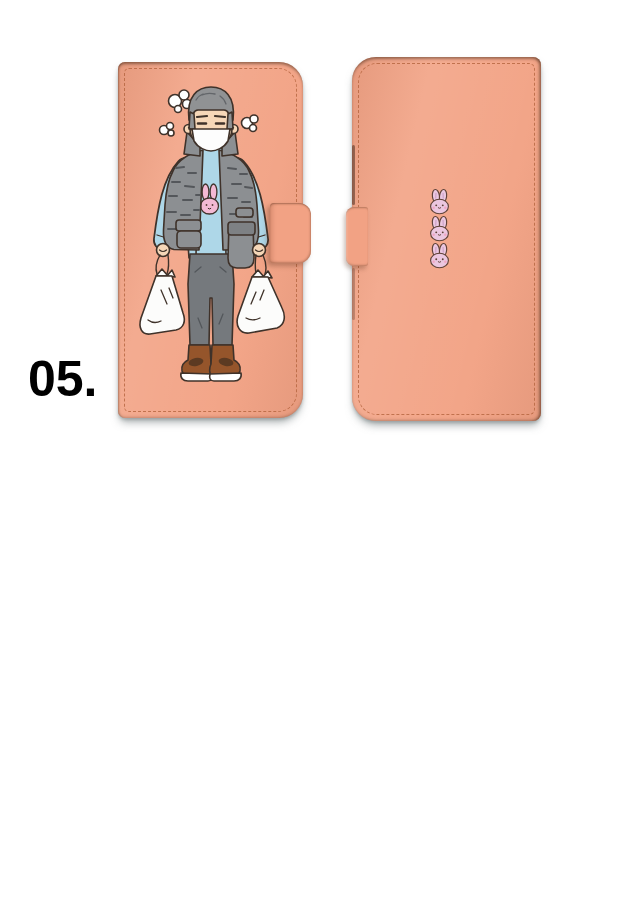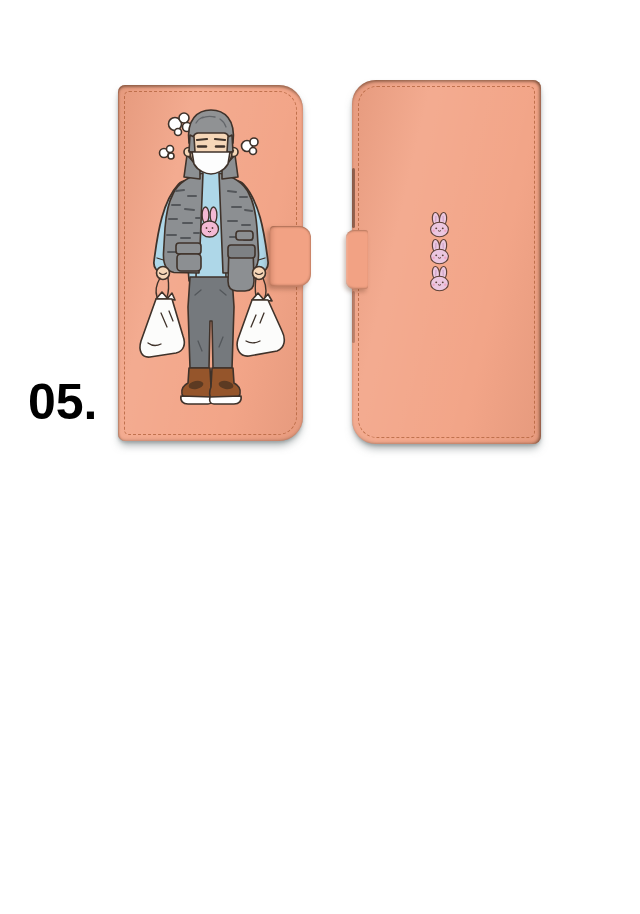--- a/index.html
+++ b/index.html
@@ -1,17 +1,17 @@
 <!DOCTYPE html>
 <html style="--case: #F2A284; --stitch: #B5653F; --outline: #3F322A; --skin: #F6D7B8; --hair: #909294; --hair-stroke: #63666A; --mask: #FDFDFD; --vest: #8C8F92; --vest-detail: #54575B; --vest-flap: #7E8184; --shirt: #AED7E8; --shirt-shade: #7AAFC9; --bunny-shirt: #F3B9D4; --pants: #75797D; --pants-crease: #53575B; --shoe: #95552B; --shoe-lace: #5C3A22; --bag: #FCFCFB; --back-bunny: #EBC7E0; --back-bunny-ear-line: #C49BC2; --back-bunny-face: #5F4238; --back-bunny-cheek: #F0A6C5;"><head>
 <meta charset="utf-8">
 <style>
   html,body{margin:0;padding:0;background:#ffffff;}
   body{width:640px;height:914px;position:relative;overflow:hidden;font-family:"Liberation Sans",sans-serif;}
-  .stage{position:absolute;inset:0;margin-top:23px;}
+  .stage{position:absolute;inset:0;}
 
   .item-number{position:absolute;left:28px;top:354px;font-size:50px;line-height:1;font-weight:700;color:#000;}
 
   .case{position:absolute;}
   .case-front{
     left:118px;top:62px;width:185px;height:356px;
     border-radius:7px 24px 24px 7px;
     background:var(--case);
     box-shadow:
       inset 0 3px 3px -1px rgba(84,48,28,.6),

